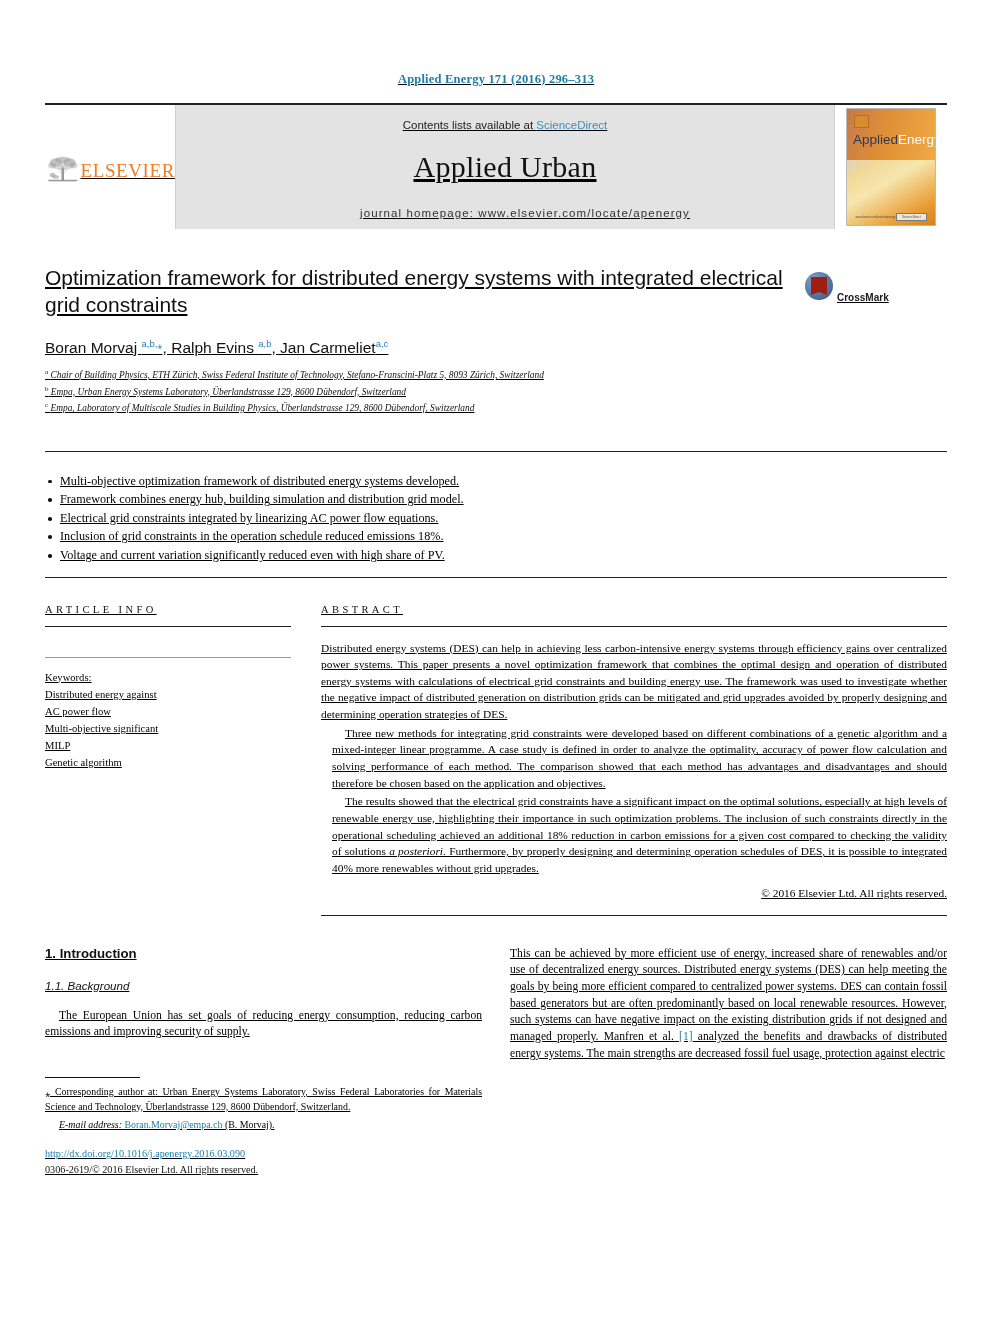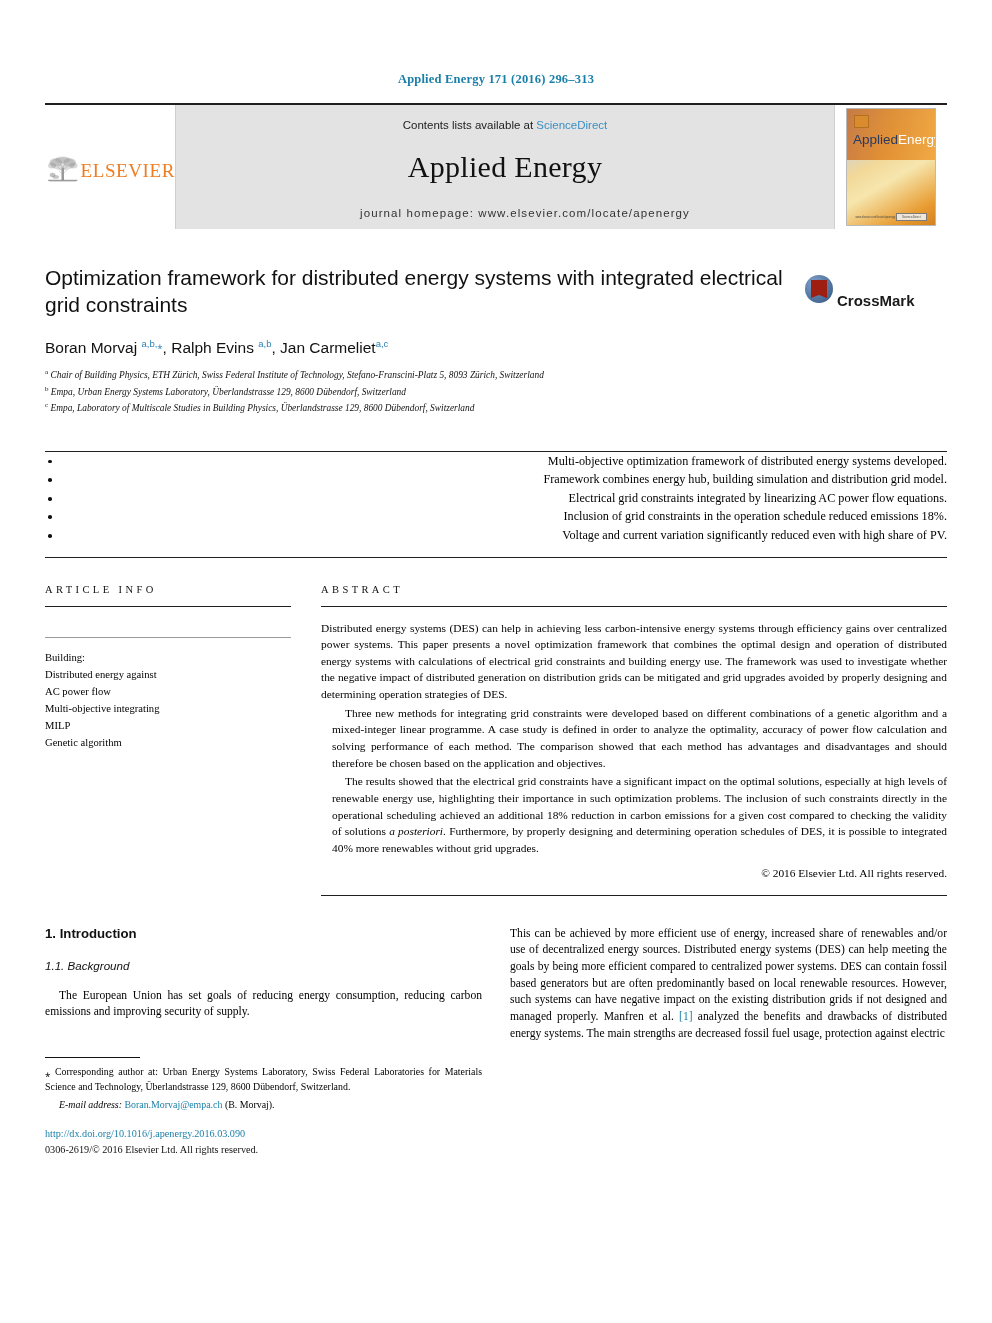--- a/index.html
+++ b/index.html
@@ -3,21 +3,21 @@
 <meta charset="utf-8">
 <style>
   * { box-sizing: border-box; margin: 0; padding: 0; }
   html, body {
     width: 992px;
     height: 1323px;
     background: #ffffff;
     font-family: "Liberation Serif", serif;
     color: #000000;
   }
-  .page { position: relative; width: 992px; height: 927px; padding: 0; }
+  .page { position: relative; width: 992px; height: 927px; padding: 0; text-decoration: underline; }
 
   
   .citation {
     text-align: center;
     color: #1a7fa8;
     font-family: "Liberation Serif", serif;
     font-weight: bold;
     font-size: 12.5px;
     letter-spacing: .2px;
     padding-top: 72px;
@@ -156,21 +156,21 @@
     flex: 0 0 auto;
   }
   .cm-book {
     position: absolute; left: 6px; top: 5px;
     width: 16px; height: 18px;
     background: #9e1f12;
     clip-path: polygon(0 0, 100% 0, 100% 100%, 50% 84%, 0 100%);
   }
   .cm-text {
     font-family: "Liberation Sans", sans-serif;
-    font-size: 15px; font-weight: bold; color: #1a1a1a;
+    font-size: 10px; font-weight: bold; color: #1a1a1a;
     margin-left: 4px;
     margin-top: 23px;
   }
 
   
   .authors {
     margin: 18px 45px 0 45px;
     font-family: "Liberation Sans", sans-serif;
     font-size: 15.5px;
     color: #111;
@@ -193,21 +193,21 @@
     color: #111;
     text-transform: uppercase;
   }
 
   
   .highlights {
     margin: 34px 45px 0 45px;
   }
   .hl-top { border-top: 1px solid #9b9b9b; padding-top: 14px; }
   .hl-rule { border-top: 1.2px solid #231f20; margin-top: 12px; }
-  .hl-list { margin: 0 0 12px 2px; text-align: right; }
+  .hl-list { margin: 20px 0 12px 2px; }
   .hl-item {
     font-size: 12.2px;
     line-height: 1.52;
     padding-left: 13px;
     position: relative;
   }
   .hl-item::before {
     content: "";
     position: absolute; left: 1px; top: 8px;
     width: 3.6px; height: 3.6px; border-radius: 50%;
@@ -327,21 +327,21 @@
         <rect x="10" y="77" width="92" height="3" fill="#7d7d7d"></rect>
         <rect x="14" y="80" width="84" height="2" fill="#a3a3a3"></rect>
       </svg>
       <div class="elsevier-word">ELSEVIER</div>
     </div>
 
     <div class="center-cell">
       <div class="contents-line">
         <span>Contents lists available at </span><span class="sd-link">ScienceDirect</span>
       </div>
-      <div class="journal-name">Applied Energy</div>
+      <div class="journal-name">Applied Urban</div>
       <div class="homepage">journal homepage: www.elsevier.com/locate/apenergy</div>
     </div>
 
     <div class="cover-cell">
       <div class="cover">
         <div class="cover-top"></div>
         <div class="cover-badge"></div>
         <div class="cover-title"><span class="applied">Applied</span><span class="energy">Energy</span></div>
         <div class="cover-foot">
           <span>www.elsevier.com/locate/apenergy</span>
@@ -383,24 +383,24 @@
     <div class="hl-bottom"></div>
   </div>
 
   <div class="two-col">
 
     <div class="col-info">
       <div class="sect-label">ARTICLE INFO</div>
       <div class="blk-rule"></div>
       <div class="kw-rule"></div>
       <div class="kw-group">
-        <div class="ital">Building:</div>
+        <div class="ital">Keywords:</div>
         <div>Distributed energy against</div>
         <div>AC power flow</div>
-        <div>Multi-objective integrating</div>
+        <div>Multi-objective significant</div>
         <div>MILP</div>
         <div>Genetic algorithm</div>
       </div>
     </div>
 
     <div class="col-abs">
       <div class="sect-label">ABSTRACT</div>
       <div class="blk-rule"></div>
       <div style="margin-top:13px;">
         <p class="abs-para">Distributed energy systems (DES) can help in achieving less carbon-intensive energy systems through efficiency gains over centralized power systems. This paper presents a novel optimization framework that combines the optimal design and operation of distributed energy systems with calculations of electrical grid constraints and building energy use. The framework was used to investigate whether the negative impact of distributed generation on distribution grids can be mitigated and grid upgrades avoided by properly designing and determining operation strategies of DES.</p>

